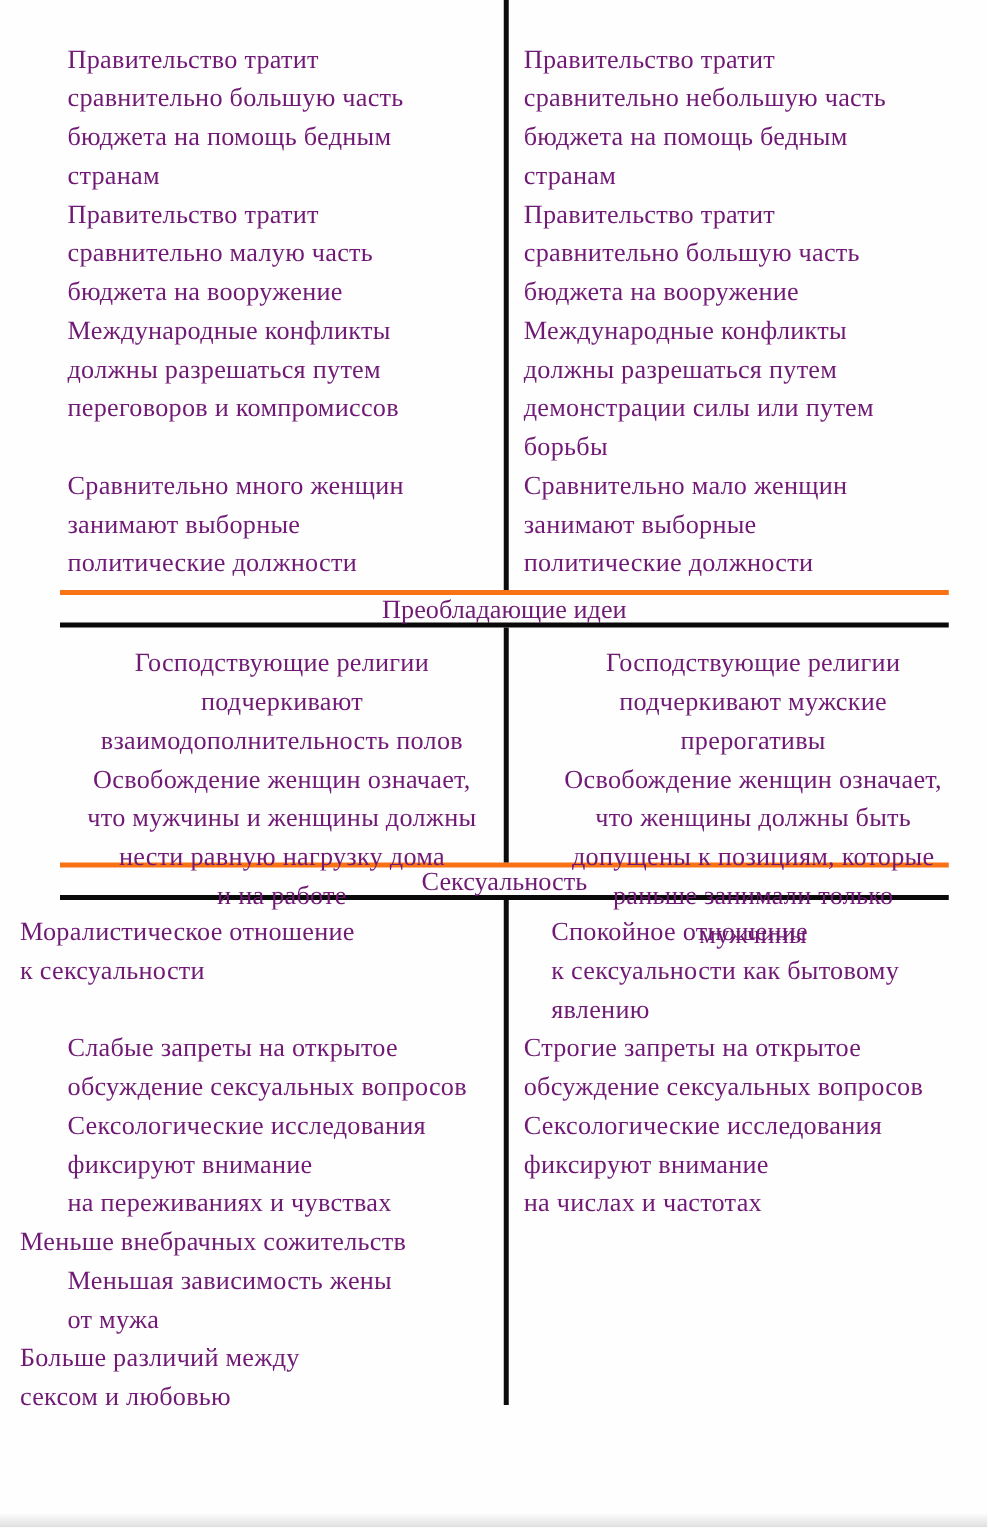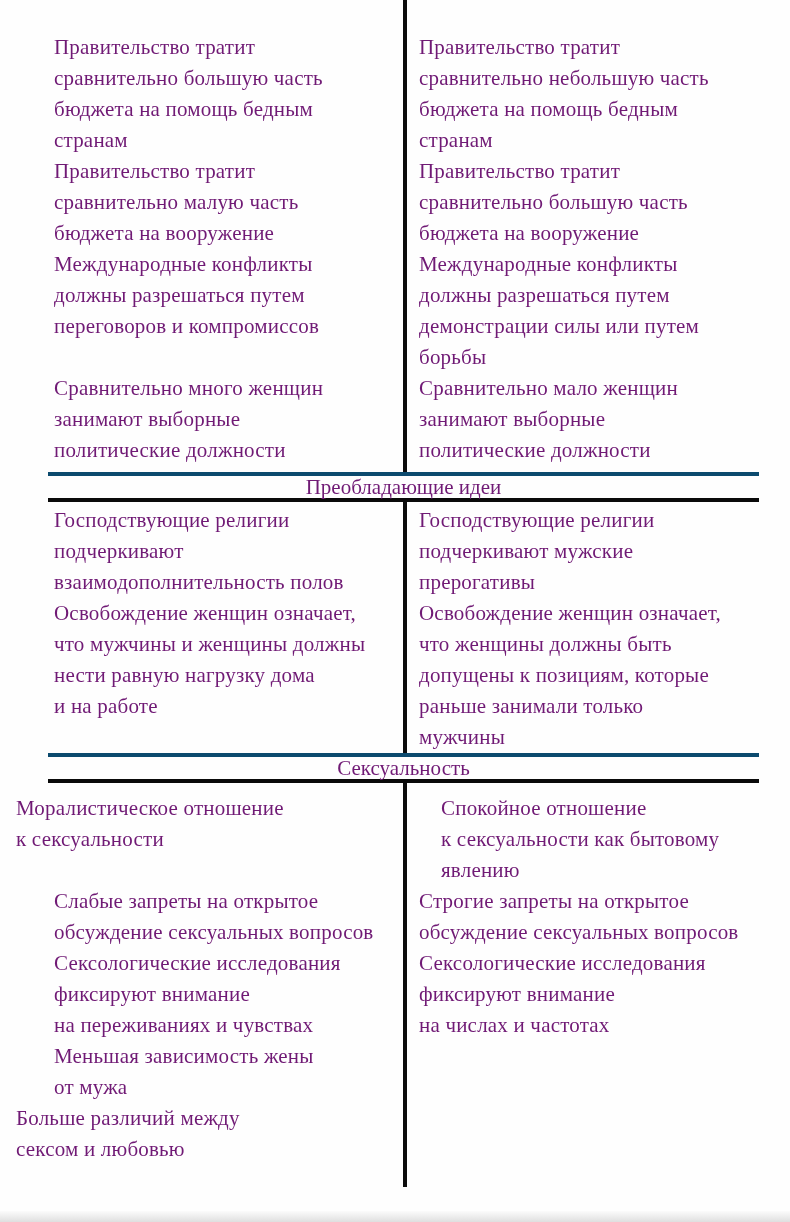--- a/index.html
+++ b/index.html
@@ -14,21 +14,21 @@
     background: #fefefe;
     overflow: hidden;
     font-family: "Liberation Serif", "DejaVu Serif", serif;
     color: #701a75;
   }
   .sec {
     position: relative;
     box-sizing: border-box;
   }
   .sec1 { height: 472px; padding-top: 32px; }
-  .sec2 { height: 251px; padding-top: 3px; }
+  .sec2 { height: 188px; padding-top: 13px; text-align: center; }
   .sec3 { height: 439px; padding-top: 10px; }
   .vdiv {
     position: absolute;
     left: 403px;
     top: 0;
     bottom: 0;
     width: 4px;
     background: #0c0c0c;
   }
   .sec3 .vdiv { bottom: 35px; }
@@ -49,21 +49,21 @@
     flex: 1;
     box-sizing: border-box;
     padding-left: 16px;
     padding-right: 4px;
   }
   .band {
     margin-left: 48px;
     width: 711px;
     box-sizing: content-box;
     height: 22px;
-    border-top: 4px solid #0c4a6e;
+    border-top: 4px solid #f97316;
     border-bottom: 4px solid #0a0a0a;
     text-align: center;
     font-size: 21px;
     line-height: 22px;
     background: #fefefe;
   }
   .scanband {
     position: absolute;
     left: 0;
     right: 0;
@@ -164,20 +164,21 @@
     </div>
     <div class="row">
       <div class="cell left">Сексологические исследования
 фиксируют внимание
 на переживаниях и чувствах</div>
       <div class="cell right">Сексологические исследования
 фиксируют внимание
 на числах и частотах</div>
     </div>
     <div class="row">
+      <div class="cell right">Меньше внебрачных сожительств</div>
     </div>
     <div class="row">
       <div class="cell left">Меньшая зависимость жены
 от мужа</div>
     </div>
     <div class="row">
       <div class="cell right">Больше различий между
 сексом и любовью</div>
     </div>
   </div>

